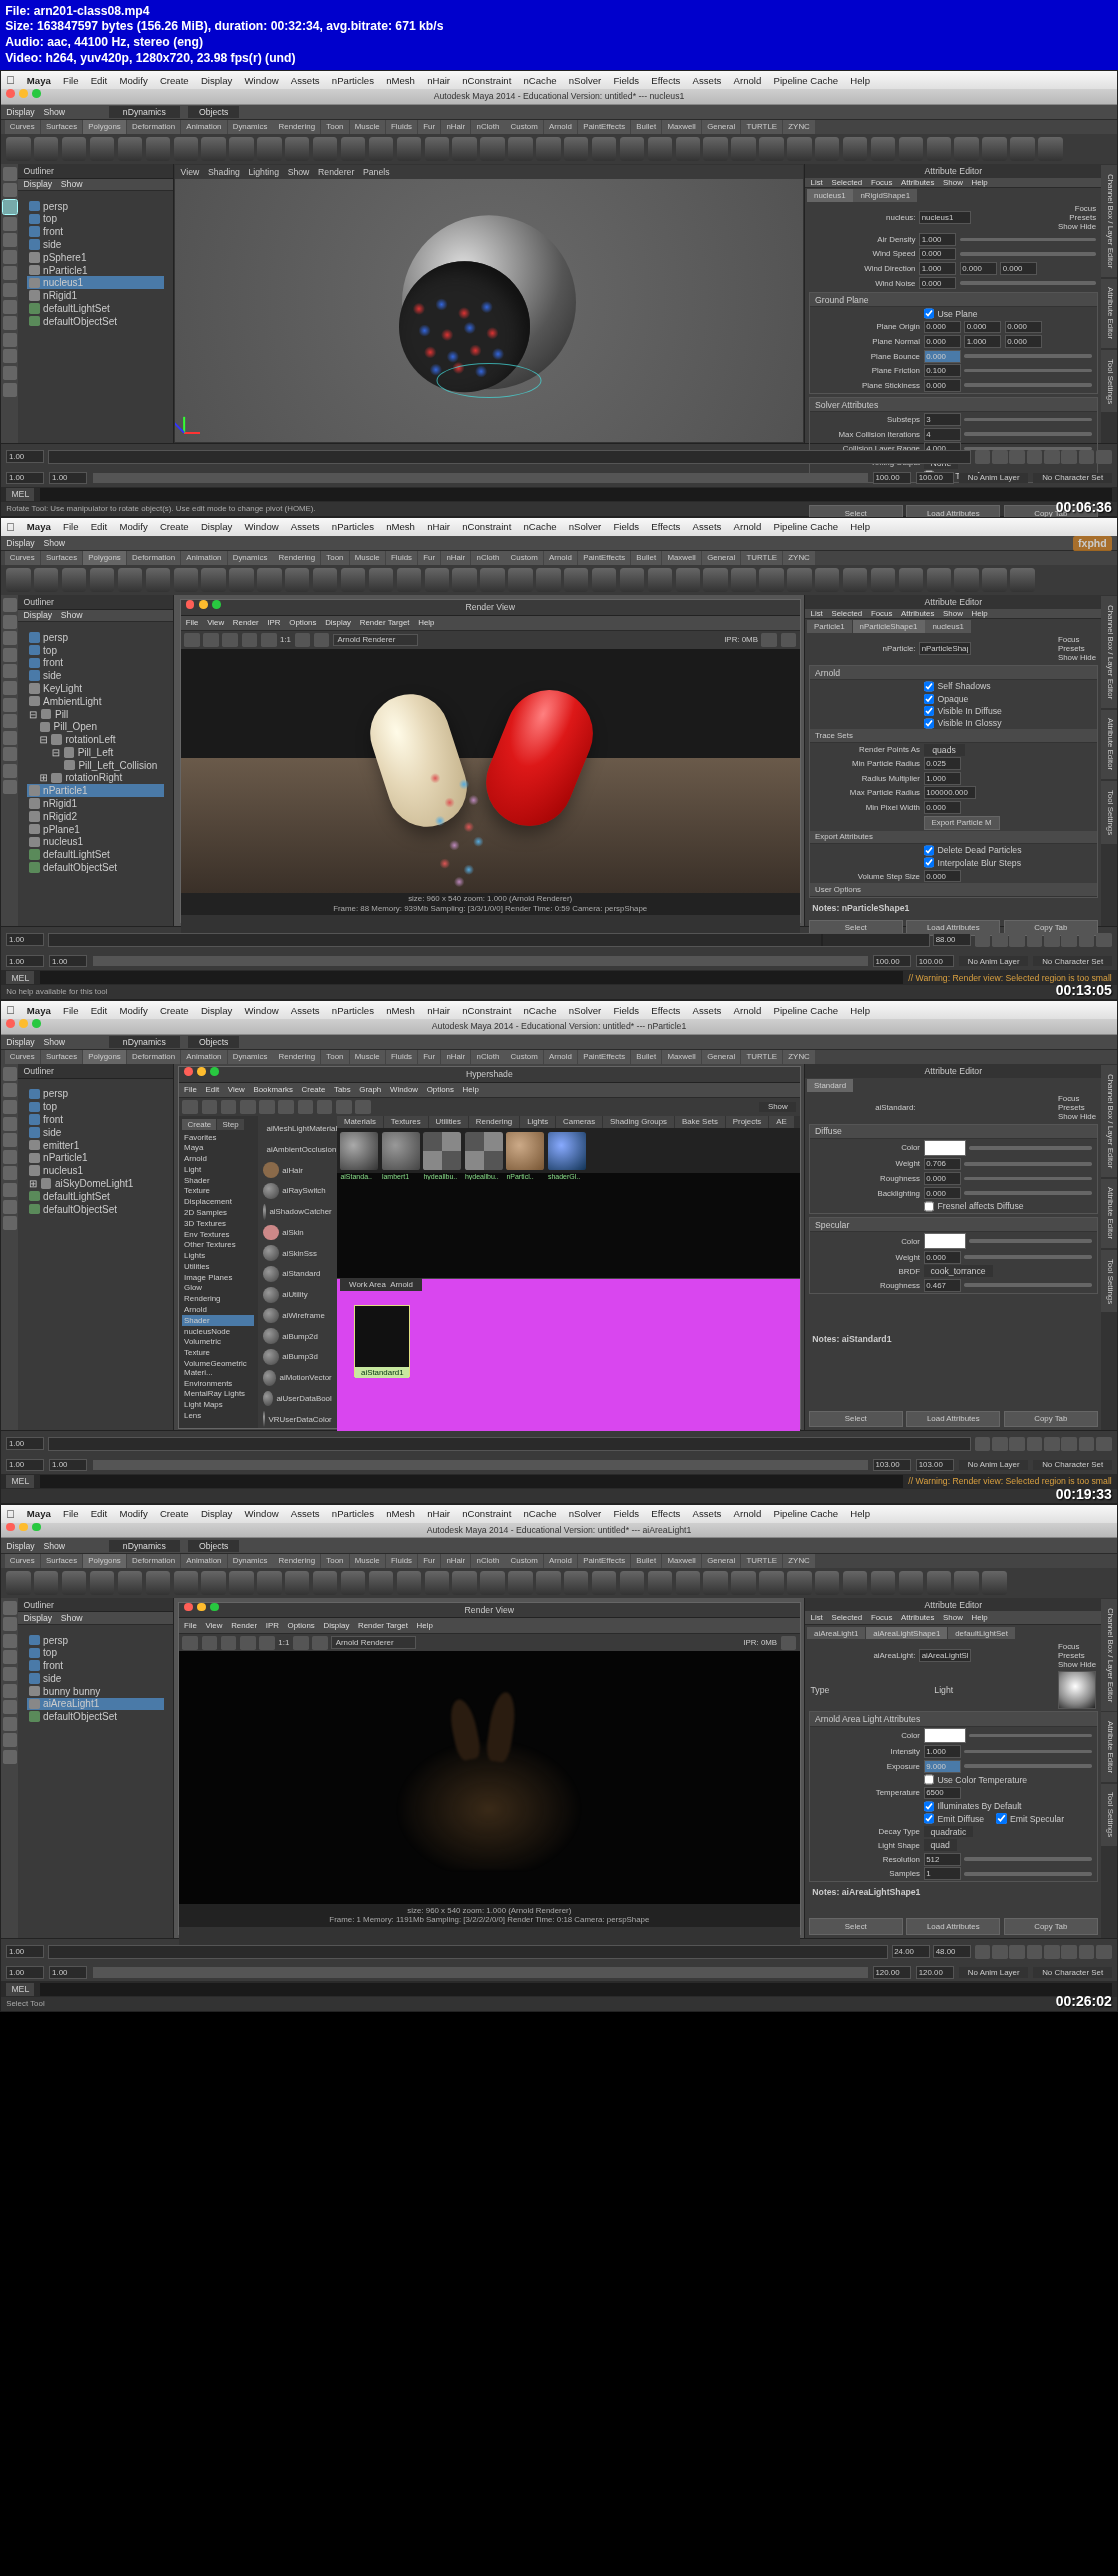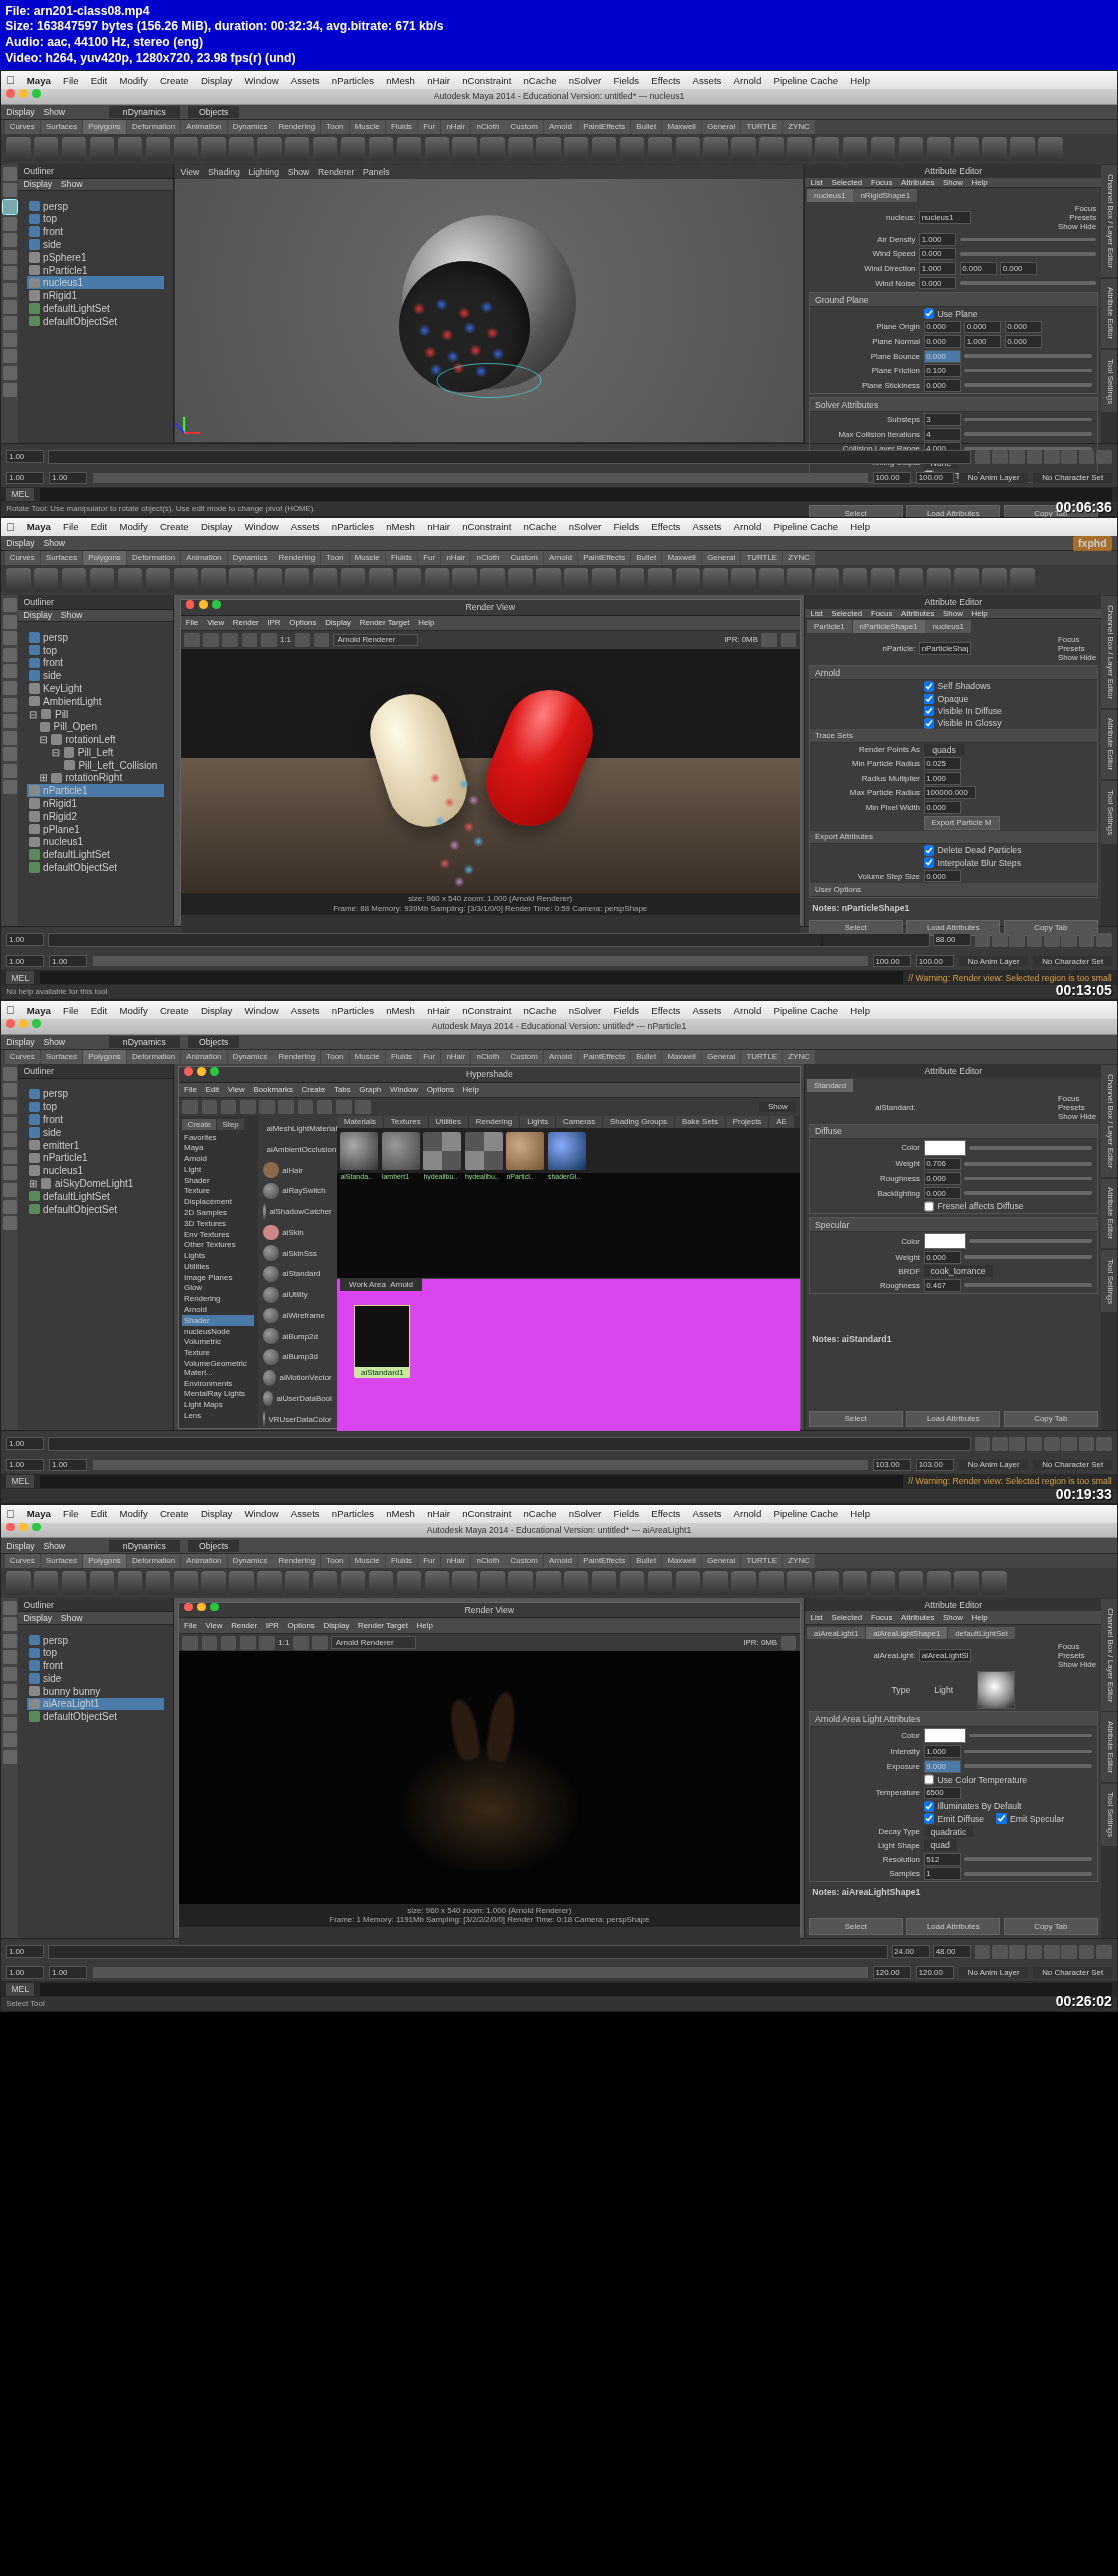--- a/index.html
+++ b/index.html
@@ -1474,21 +1474,21 @@
       <div class="ae-tabs">
           <span>aiAreaLight1</span>
           <span class="active">aiAreaLightShape1</span>
           <span>defaultLightSet</span>
         </div>
       <div class="ae-row">
           <label>aiAreaLight:</label>
           <input type="text" class="wide" value="aiAreaLightShape1" style="">
           <span style="margin-left:auto;font-size:7.9px;"><span>Focus</span><br><span>Presets</span><br><span>Show  Hide</span></span>
         </div>
-      <div class="ae-row" style="justify-content:center;gap:24px;">
+      <div class="ae-row" style="justify-content:space-between;gap:13px;">
           <span>Type</span>
           <span>Light</span>
           <div style="width:38px;height:38px;background:radial-gradient(circle at 45% 40%,#fff,#888 60%,#222);border:0.9px solid #555;"></div>
         </div>
       <div class="ae-section">
           <div class="ae-section-h">Arnold Area Light Attributes</div>
         <div class="ae-row">
             <label>Color</label>
             <div class="sw-color"></div>
             <div class="slider"></div>

